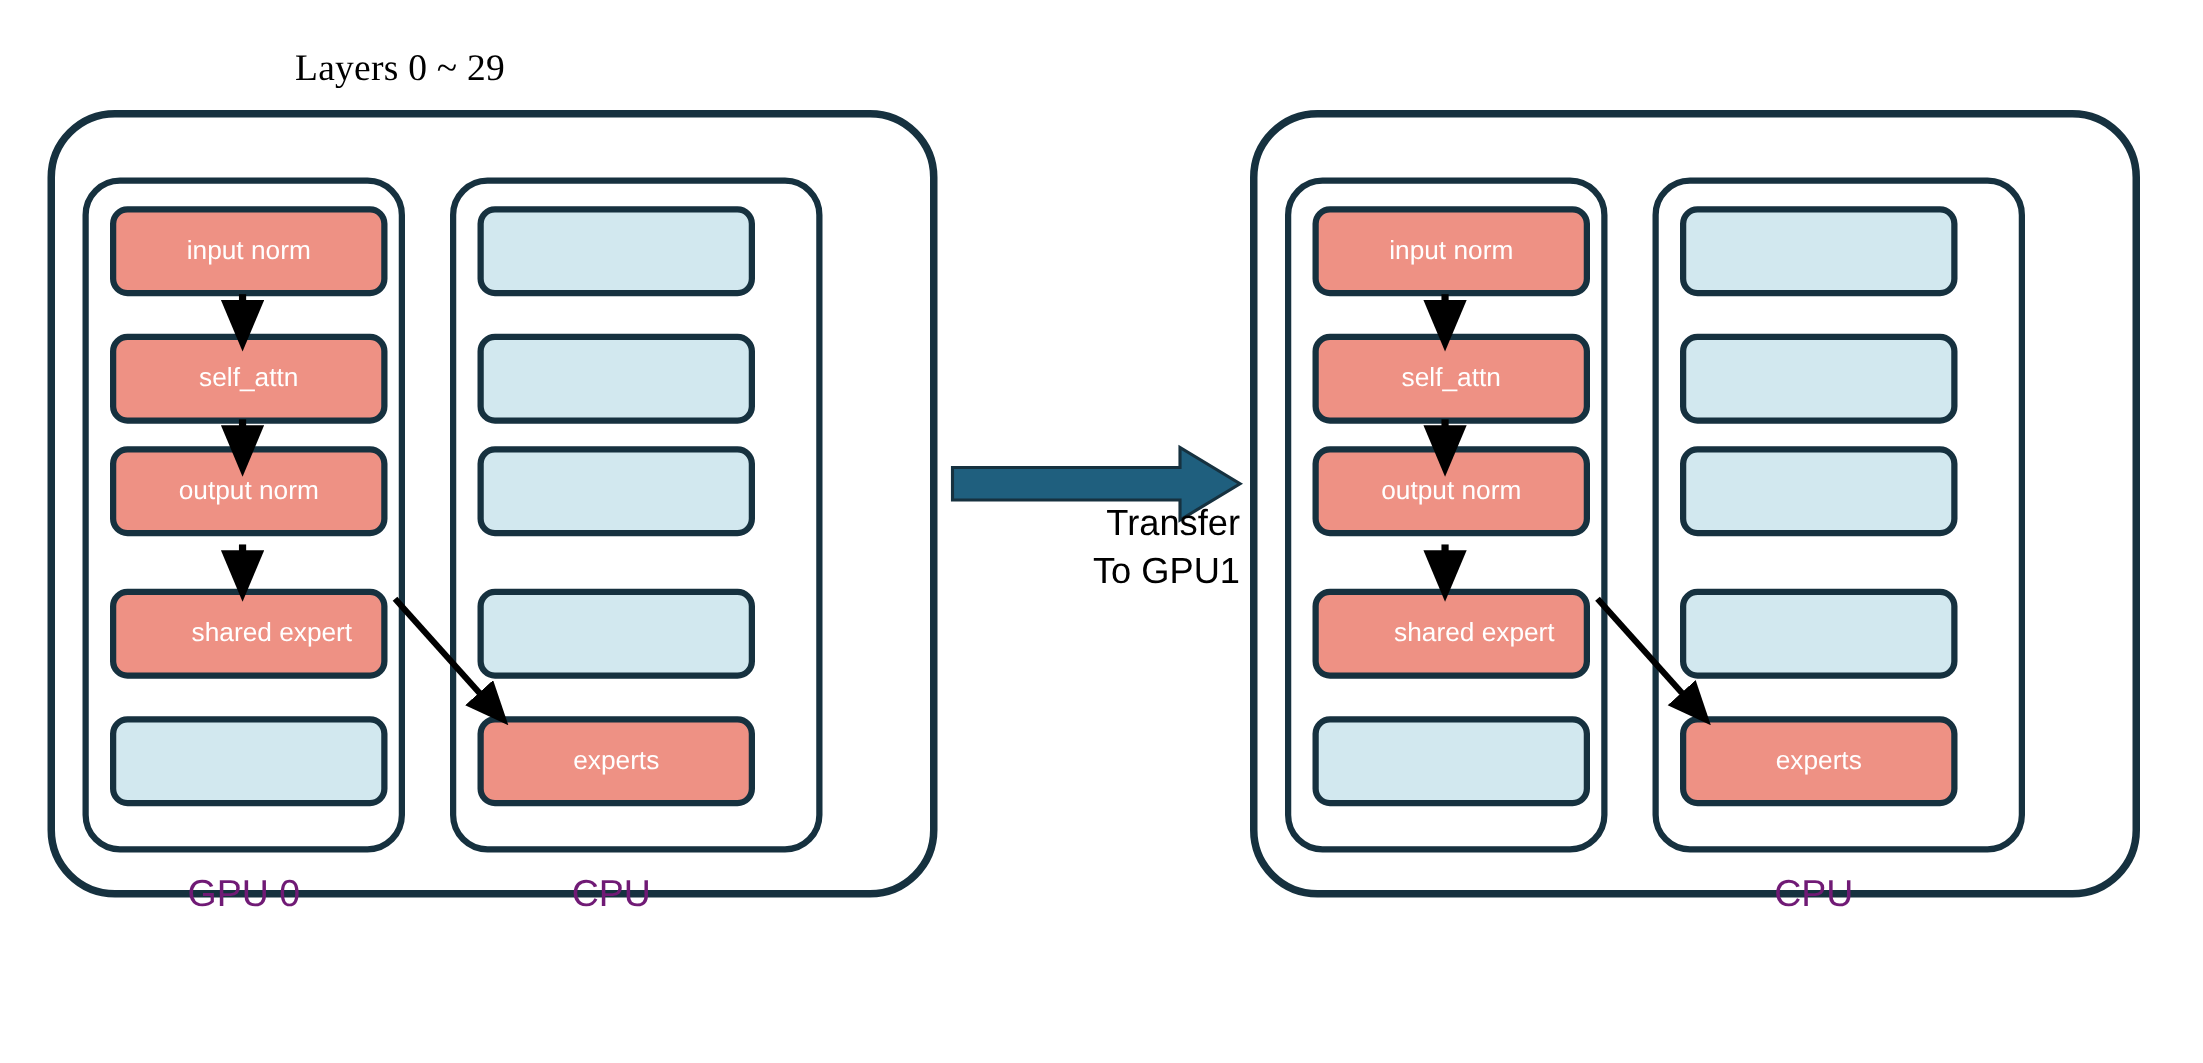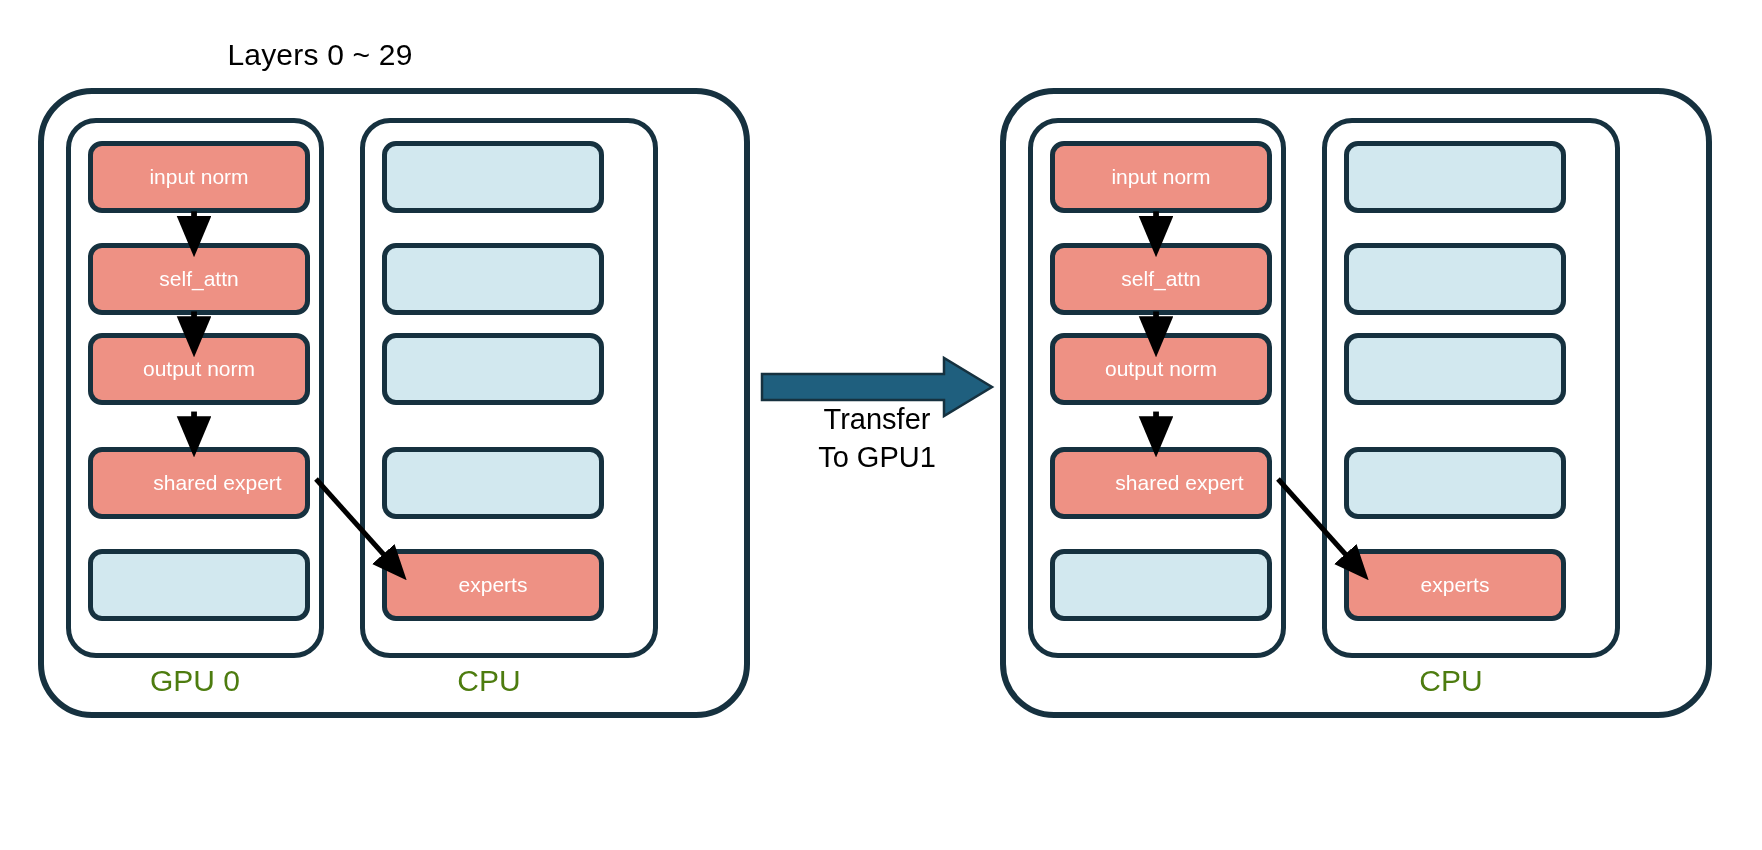--- a/index.html
+++ b/index.html
@@ -22,20 +22,21 @@
   }
 
   
   .group-title {
     position: absolute;
     font-size: 30px;
     color: #000000;
     white-space: nowrap;
     text-align: center;
     letter-spacing: 0.2px;
+    font-family: Liberation Serif, serif;
   }
   #title-left  { left: 0px;   top: 38px; width: 640px; }
   #title-right { left: 1000px; top: 38px; width: 640px; }
 
   
   .device {
     position: absolute;
     box-sizing: border-box;
     border: 6px solid #16313F;
     border-radius: 54px;
@@ -44,20 +45,21 @@
   #device-left  { left: 38px;  top: 88px; width: 712px; height: 630px; }
   #device-right { left: 1000px; top: 88px; width: 712px; height: 630px; }
 
   
   .column {
     position: absolute;
     box-sizing: border-box;
     border: 5px solid #16313F;
     border-radius: 30px;
     background: #ffffff;
+    margin-top: 24px;
   }
   .column-gpu { width: 258px; }
   .column-cpu { width: 298px; }
 
   #col-gpu0 { left: 22px;  top: 24px; height: 540px; }
   #col-cpu0 { left: 316px; top: 24px; height: 540px; }
   #col-gpu1 { left: 22px;  top: 24px; height: 540px; }
   #col-cpu1 { left: 316px; top: 24px; height: 540px; }
 
   
@@ -82,24 +84,25 @@
   .slot0 { top: 18px; }
   .slot1 { top: 120px; }
   .slot2 { top: 210px; }
   .slot3 { top: 324px; padding-left: 37px; }
   .slot4 { top: 426px; }
 
   
   .device-label {
     position: absolute;
     font-size: 30px;
-    color: #4d7c0f;
+    color: #701a75;
     text-align: center;
     white-space: nowrap;
     width: 258px;
+    margin-top: 35px;
   }
   .label-gpu { left: 22px;  top: 570px; }
   .label-cpu { left: 316px; top: 570px; }
 
   
   .flow-svg {
     position: absolute;
     left: 0;
     top: 0;
     width: 100%;
@@ -126,21 +129,21 @@
     top: 352px;
     width: 230px;
     height: 70px;
     overflow: visible;
   }
   #transfer-label {
     position: absolute;
     left: 762px;
     top: 400px;
     width: 230px;
-    text-align: center;
+    text-align: right;
     font-size: 29px;
     line-height: 38px;
     color: #000000;
     white-space: pre-line;
   }
 </style>
 </head>
 <body>
 
 <div id="canvas">

